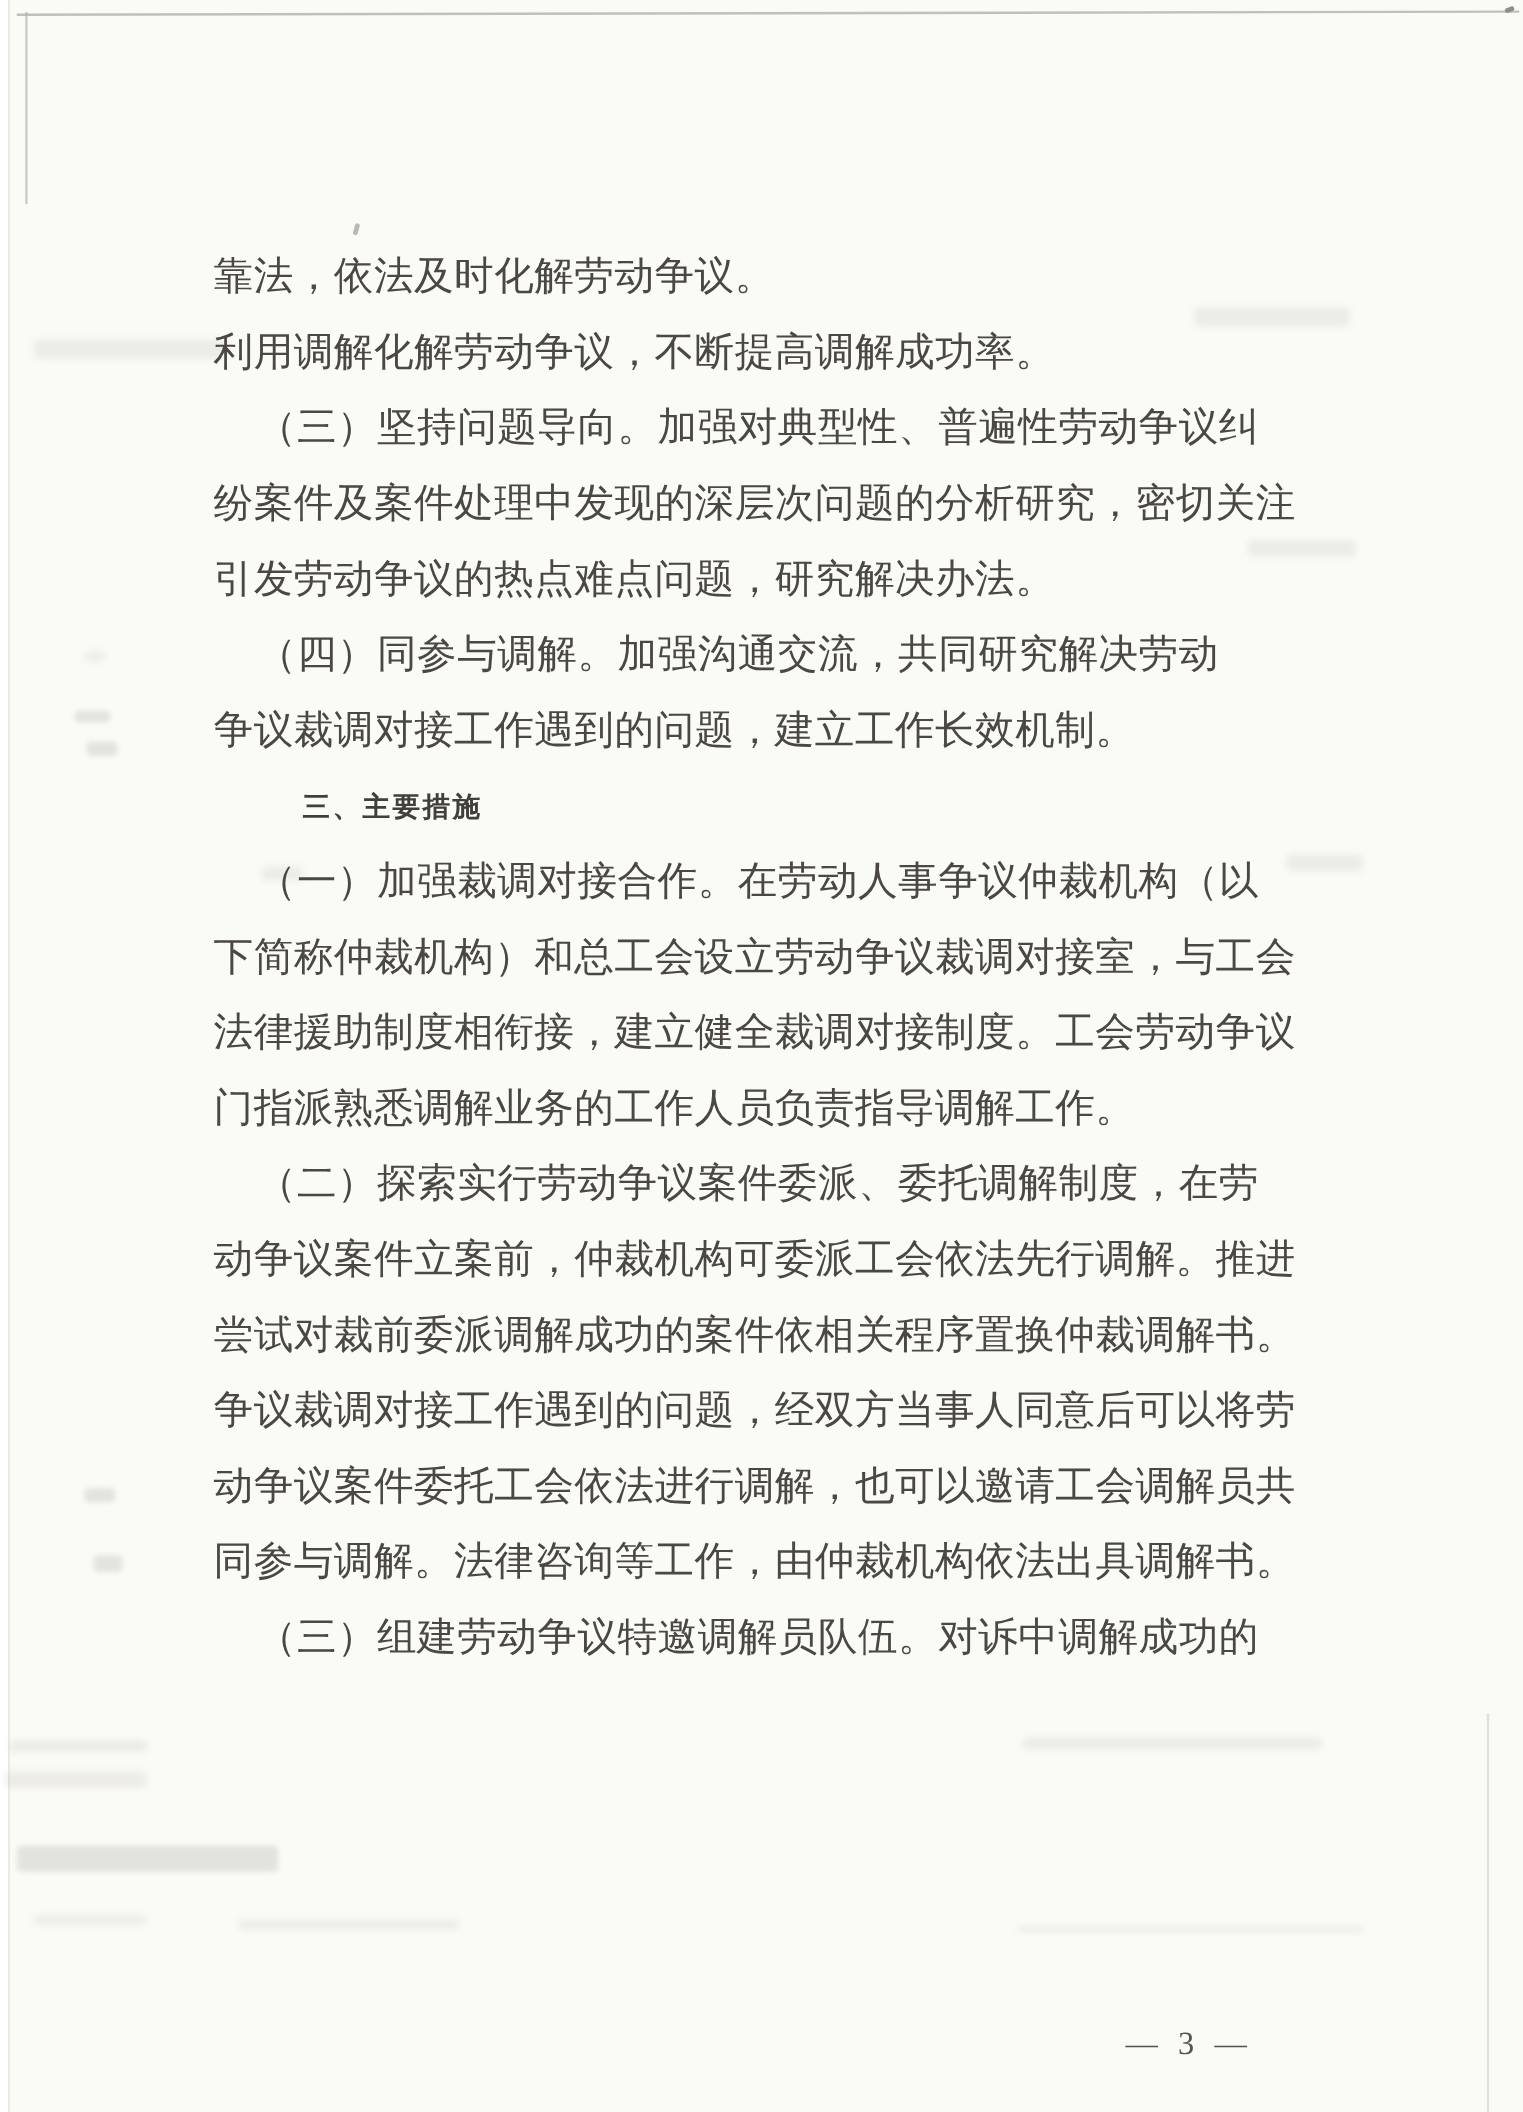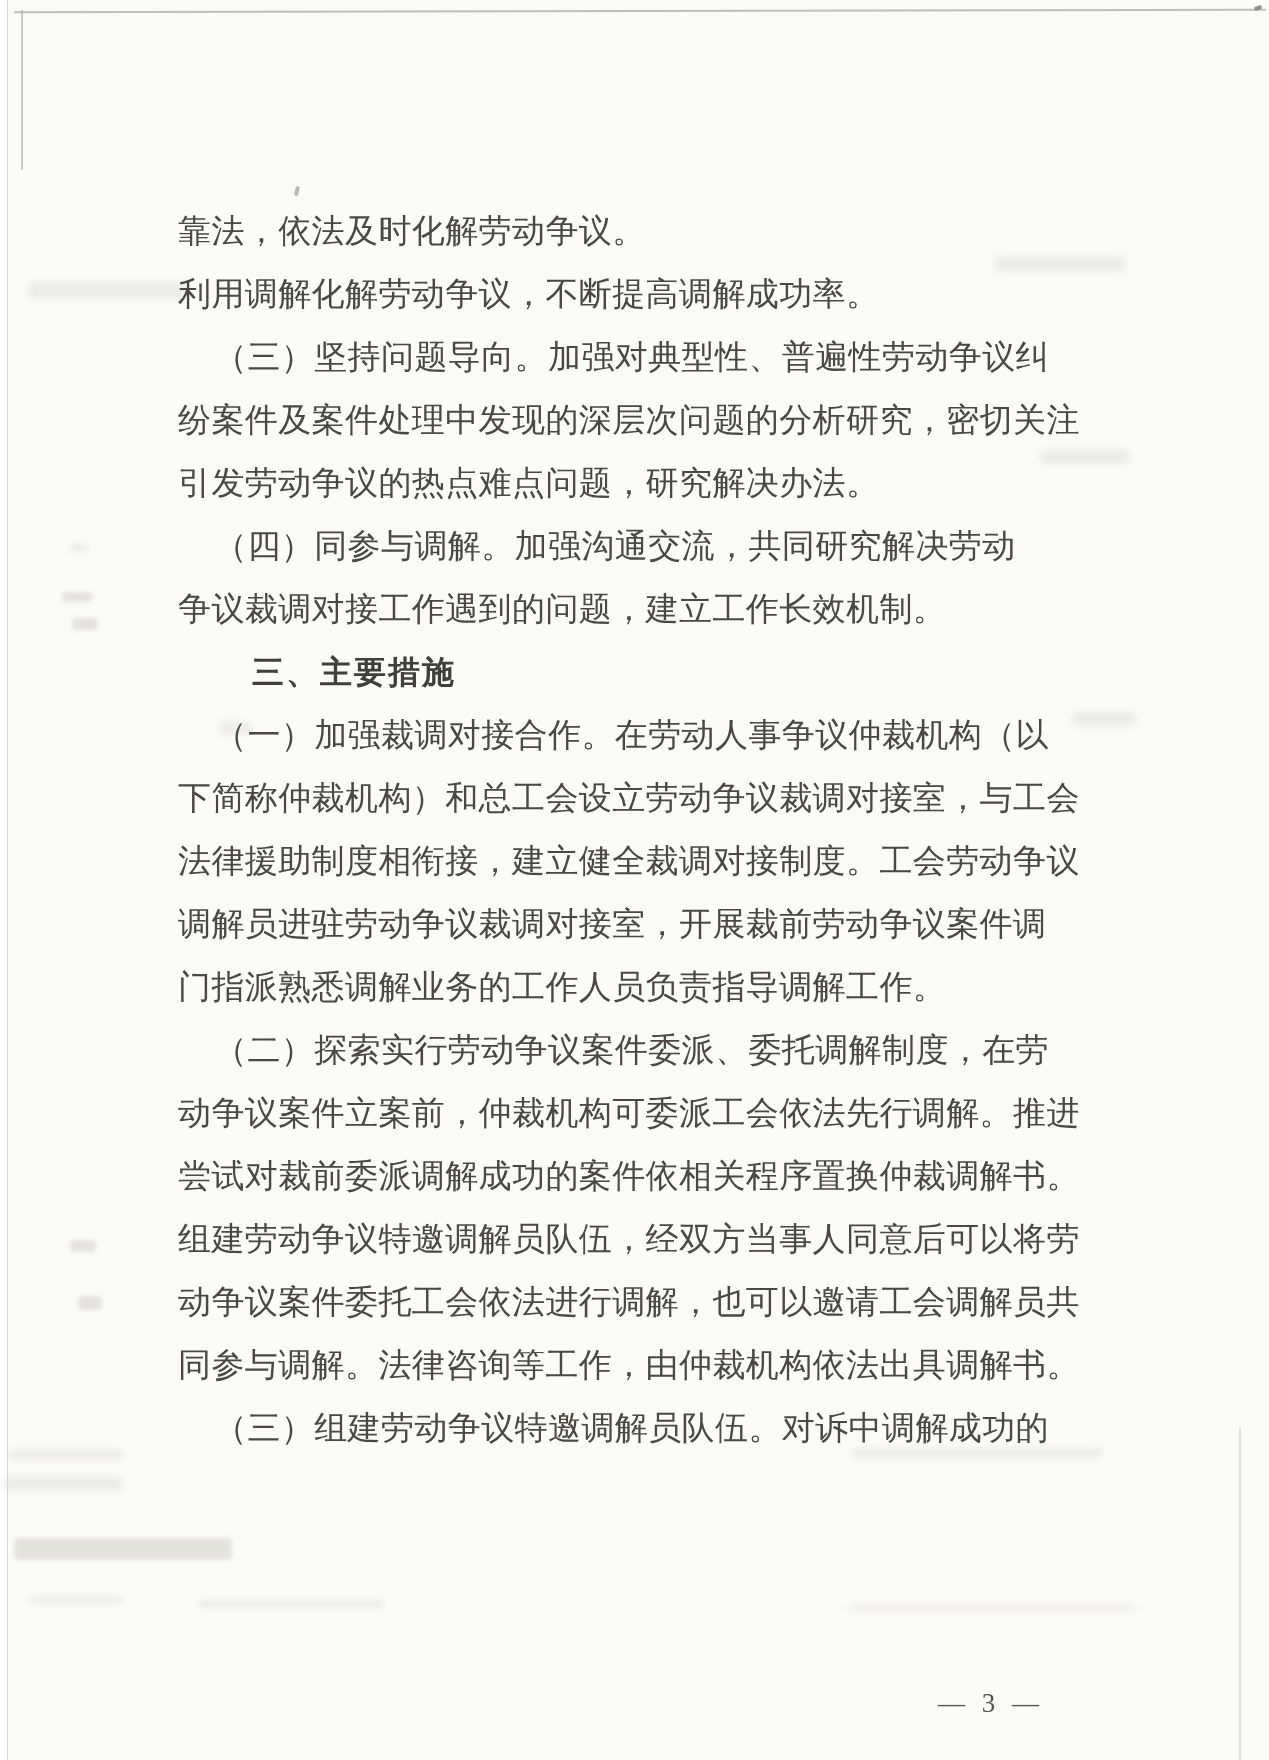--- a/index.html
+++ b/index.html
@@ -50,21 +50,21 @@
     color:var(--ink);
     font-size:33px;letter-spacing:0.4px;
   }
   .line{
     height:63px;line-height:63px;white-space:nowrap;
   }
   .line.indent{padding-left:36px;}
   .line.heading{
     padding-left:74px;
     font-family:"Liberation Sans","DejaVu Sans",sans-serif;
-    font-weight:700;color:#413f3b;font-size:32px;letter-spacing:2px;
+    font-weight:700;color:#413f3b;font-size:23px;letter-spacing:2px;
   }
   .page-number{
     position:absolute;left:938px;top:1688px;
     font-size:27px;color:#56544f;letter-spacing:5px;white-space:nowrap;
   }
 </style>
 </head>
 <body>
 
 <div class="page">
@@ -99,26 +99,25 @@
     <div class="line">利用调解化解劳动争议，不断提高调解成功率。</div>
     <div class="line indent">（三）坚持问题导向。加强对典型性、普遍性劳动争议纠</div>
     <div class="line">纷案件及案件处理中发现的深层次问题的分析研究，密切关注</div>
     <div class="line">引发劳动争议的热点难点问题，研究解决办法。</div>
     <div class="line indent">（四）同参与调解。加强沟通交流，共同研究解决劳动</div>
     <div class="line">争议裁调对接工作遇到的问题，建立工作长效机制。</div>
     <div class="line heading">三、主要措施</div>
     <div class="line indent">（一）加强裁调对接合作。在劳动人事争议仲裁机构（以</div>
     <div class="line">下简称仲裁机构）和总工会设立劳动争议裁调对接室，与工会</div>
     <div class="line">法律援助制度相衔接，建立健全裁调对接制度。工会劳动争议</div>
-    <div class="line">调解员进驻劳动争议裁调对接室，开展裁前劳动争议案件调</div>
     <div class="line">门指派熟悉调解业务的工作人员负责指导调解工作。</div>
     <div class="line indent">（二）探索实行劳动争议案件委派、委托调解制度，在劳</div>
     <div class="line">动争议案件立案前，仲裁机构可委派工会依法先行调解。推进</div>
     <div class="line">尝试对裁前委派调解成功的案件依相关程序置换仲裁调解书。</div>
-    <div class="line">组建劳动争议特邀调解员队伍，经双方当事人同意后可以将劳</div>
+    <div class="line">争议裁调对接工作遇到的问题，经双方当事人同意后可以将劳</div>
     <div class="line">动争议案件委托工会依法进行调解，也可以邀请工会调解员共</div>
     <div class="line">同参与调解。法律咨询等工作，由仲裁机构依法出具调解书。</div>
     <div class="line indent">（三）组建劳动争议特邀调解员队伍。对诉中调解成功的</div>
   </div>
 
   <div class="page-number">— 3 —</div>
 
 </div>
 
 </body></html>

